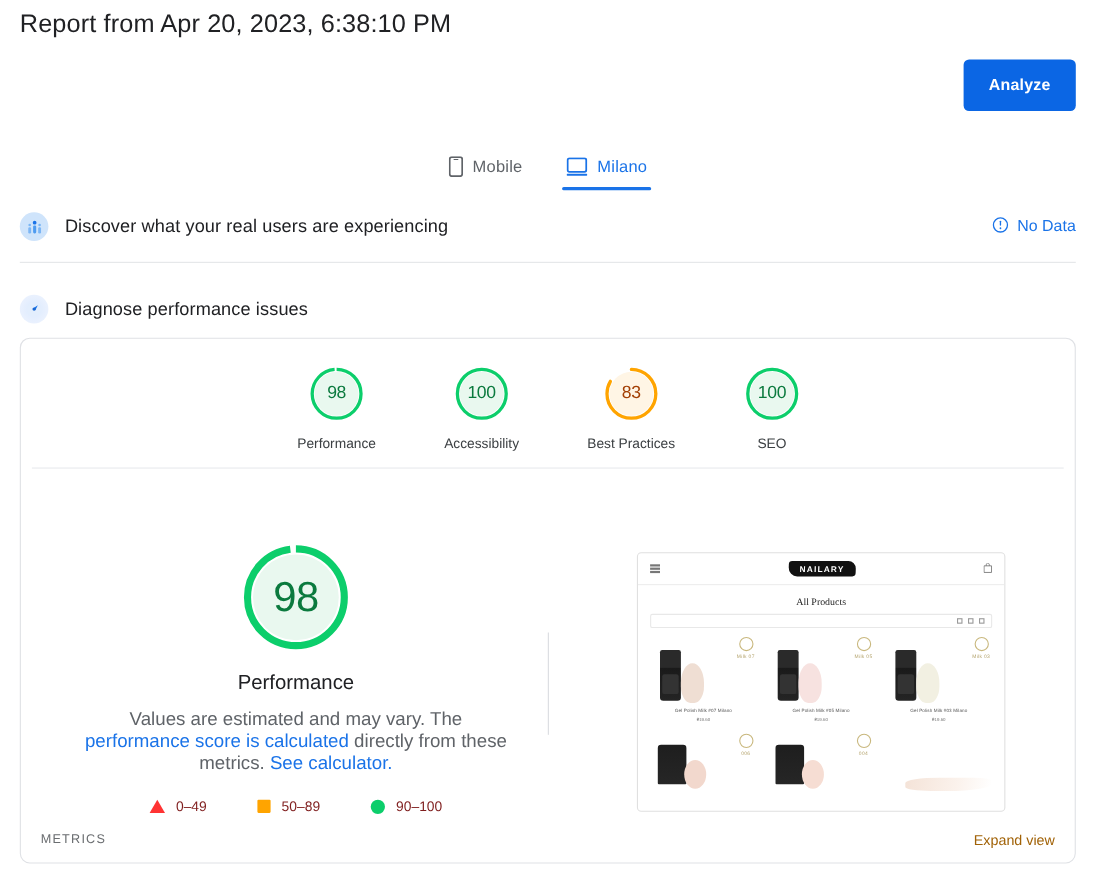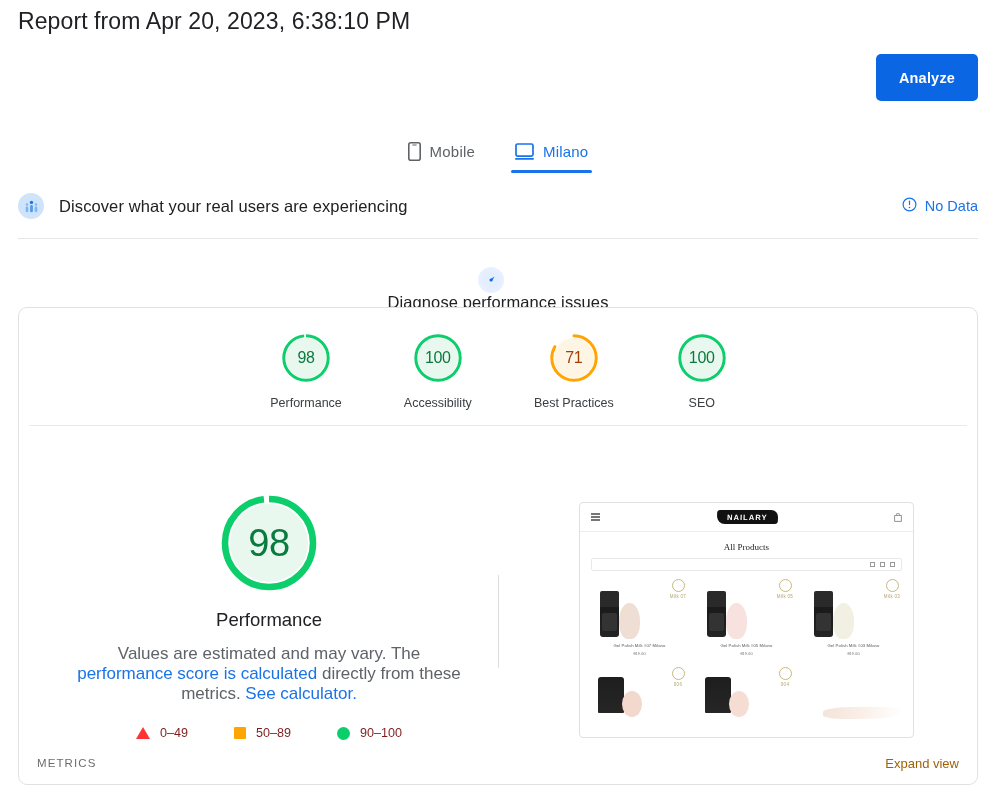--- a/index.html
+++ b/index.html
@@ -504,21 +504,21 @@
           <circle cx="7.5" cy="7.5" r="6.4" fill="none" stroke="#1a73e8" stroke-width="1.2"></circle>
           <rect x="6.9" y="3.6" width="1.2" height="4.6" rx="0.6" fill="#1a73e8"></rect>
           <circle cx="7.5" cy="10.5" r="0.8" fill="#1a73e8"></circle>
         </svg>
       </span>
       <span>No Data</span>
     </span>
   </div>
   <div class="divider-h" style="top:238px;"></div>
 
-  <div class="section-row" style="top:267px; height:28px;flex-direction:column;">
+  <div class="section-row" style="top:267px; height:28px;">
     <span class="sec-icon diagnose">
       <svg width="14" height="14" viewBox="0 0 14 14">
         <circle cx="7" cy="7" r="6.4" fill="#e3eefd"></circle>
         <path d="M10.4 3.4 L6.3 6.2 L8.1 8.0 Z" fill="#1a73e8"></path>
         <circle cx="7" cy="7" r="1.5" fill="#1967d2"></circle>
       </svg>
     </span>
     <span class="sec-title">Diagnose performance issues</span>
   </div>
 
@@ -546,21 +546,21 @@
         </div>
         <div class="gauge-label">Accessibility</div>
       </div>
 
       <div class="gauge-item">
         <div class="gauge-ring">
           <svg width="52" height="52" viewBox="0 0 52 52">
             <circle cx="26" cy="26" r="20" fill="#fff5e5"></circle>
             <circle cx="26" cy="26" r="22.2" fill="none" stroke="#ffa400" stroke-width="3" stroke-dasharray="115.8 23.7" stroke-linecap="round"></circle>
           </svg>
-          <div class="gauge-num" style="color:#a33f04;">71</div>
+          <div class="gauge-num" style="color:#a33f04;">83</div>
         </div>
         <div class="gauge-label">Best Practices</div>
       </div>
 
       <div class="gauge-item">
         <div class="gauge-ring">
           <svg width="52" height="52" viewBox="0 0 52 52">
             <circle cx="26" cy="26" r="20" fill="#e9f8ef"></circle>
             <circle cx="26" cy="26" r="22.2" fill="none" stroke="#0cce6b" stroke-width="3"></circle>
           </svg>

